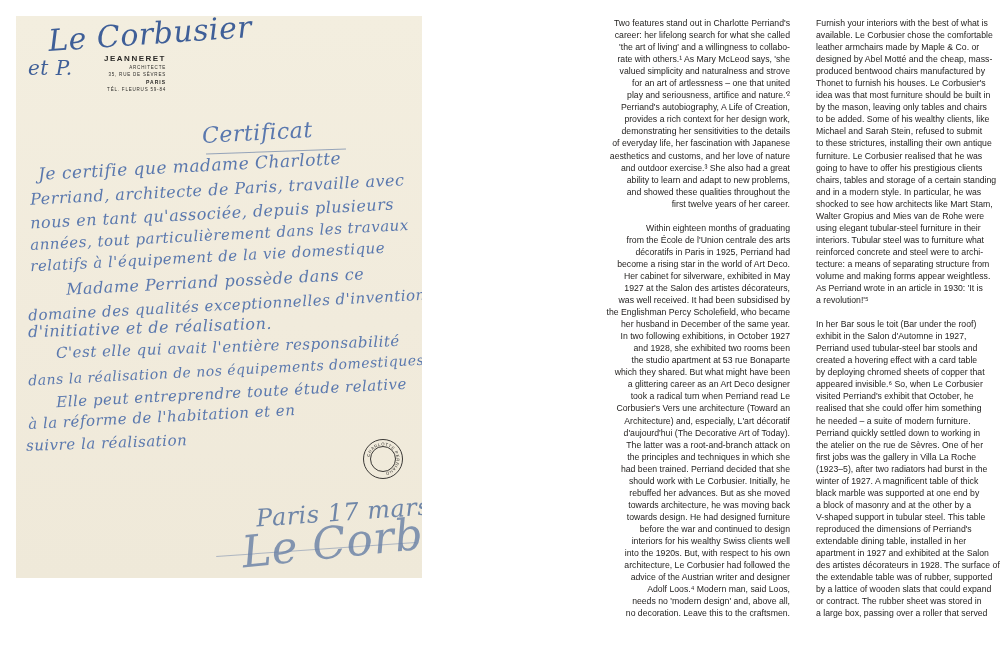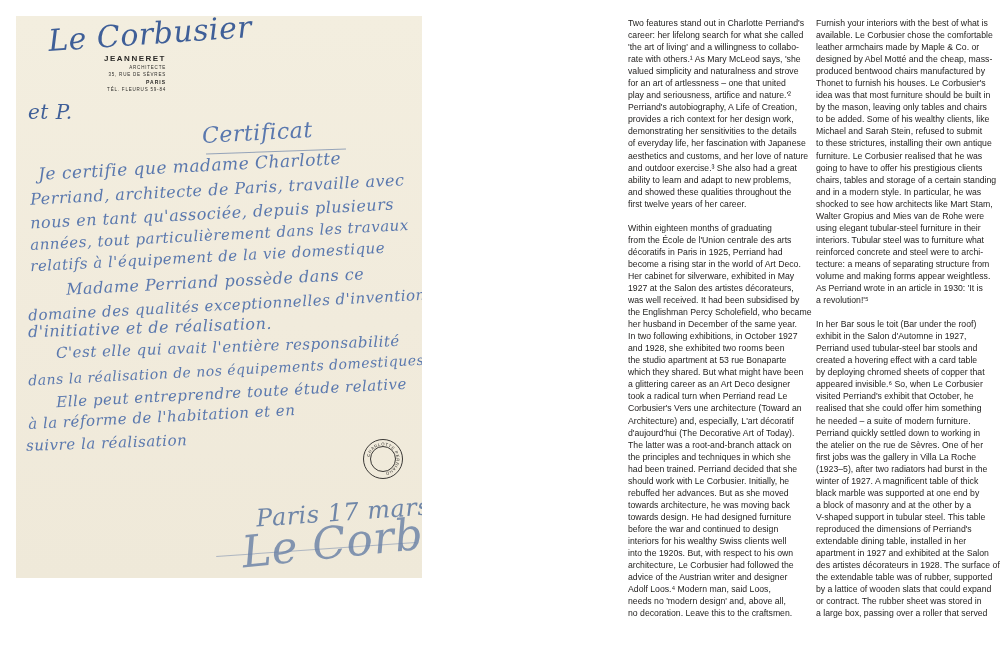--- a/index.html
+++ b/index.html
@@ -33,21 +33,21 @@
   .col p { margin:0 0 12px 0; }
   .col .line { display:block; white-space:nowrap; }
 </style>
 </head>
 <body>
 
 <div class="spread">
 
   <div class="letter">
     <div class="hw dark" style="left:32px;top:0px;font-size:30px;transform:rotate(-4deg);">Le Corbusier</div>
-    <div class="hw dark" style="left:12px;top:40px;font-size:20px;margin-top:44px;">et P.</div>
+    <div class="hw dark" style="left:12px;top:40px;font-size:20px;">et P.</div>
     <div class="letterhead">
       <div class="name">JEANNERET</div>
       <div class="small">ARCHITECTE</div>
       <div class="small">35, RUE DE SÈVRES</div>
       <div class="city">PARIS</div>
       <div class="small">TÉL. FLEURUS 59-84</div>
     </div>
 
     <div class="hw" style="left:186px;top:104px;font-size:22px;transform:rotate(-3deg);">Certificat</div>
     <div class="rule" style="left:190px;top:135px;width:140px;transform:rotate(-2deg);"></div>
@@ -81,21 +81,21 @@
 
     <div class="hw grey" style="left:225px;top:495px;font-size:44px;transform:rotate(-6deg);opacity:0.85;">Le Corbusier</div>
     <div class="rule" style="left:200px;top:533px;width:200px;transform:rotate(-4deg);opacity:0.5;"></div>
   </div>
 
   <div class="caption">
   </div>
   <div class="folio" style="left:441px;">20</div>
   <div class="folio" style="left:488px;padding-left:35px;">21</div>
 
-  <div class="col" style="left:628px;">
+  <div class="col" style="left:604px;text-align:right;">
     <p id="c1p0">
         <span class="line">Two features stand out in Charlotte Perriand's</span>
         <span class="line">career: her lifelong search for what she called</span>
         <span class="line">'the art of living' and a willingness to collabo-</span>
         <span class="line">rate with others.¹ As Mary McLeod says, 'she</span>
         <span class="line">valued simplicity and naturalness and strove</span>
         <span class="line">for an art of artlessness – one that united</span>
         <span class="line">play and seriousness, artifice and nature.'²</span>
         <span class="line">Perriand's autobiography, A Life of Creation,</span>
         <span class="line">provides a rich context for her design work,</span>

